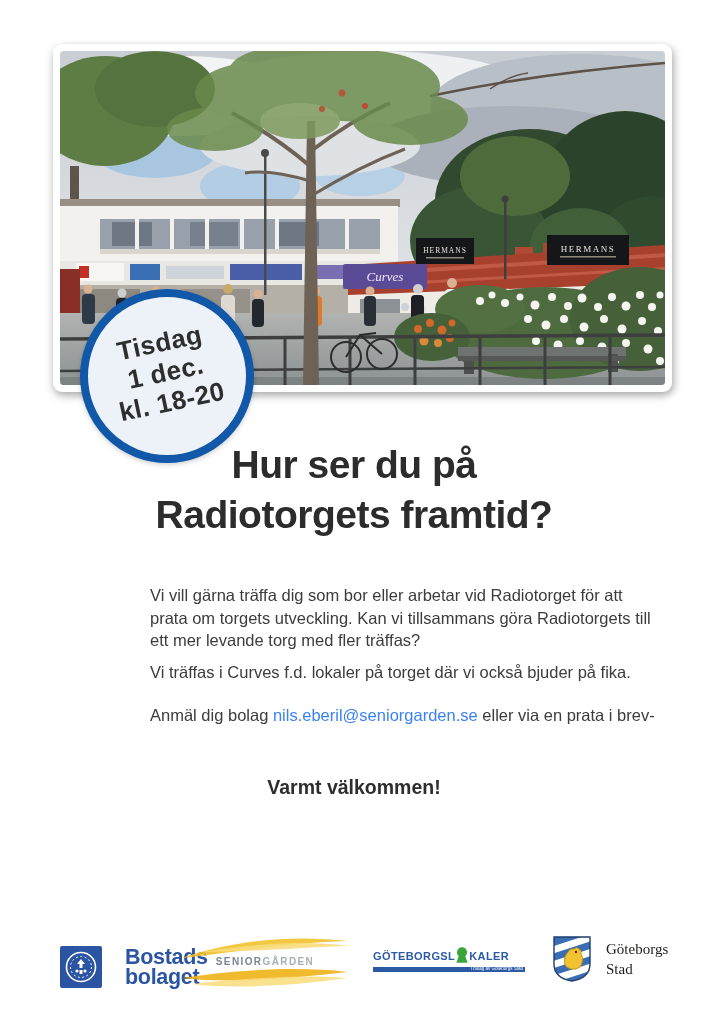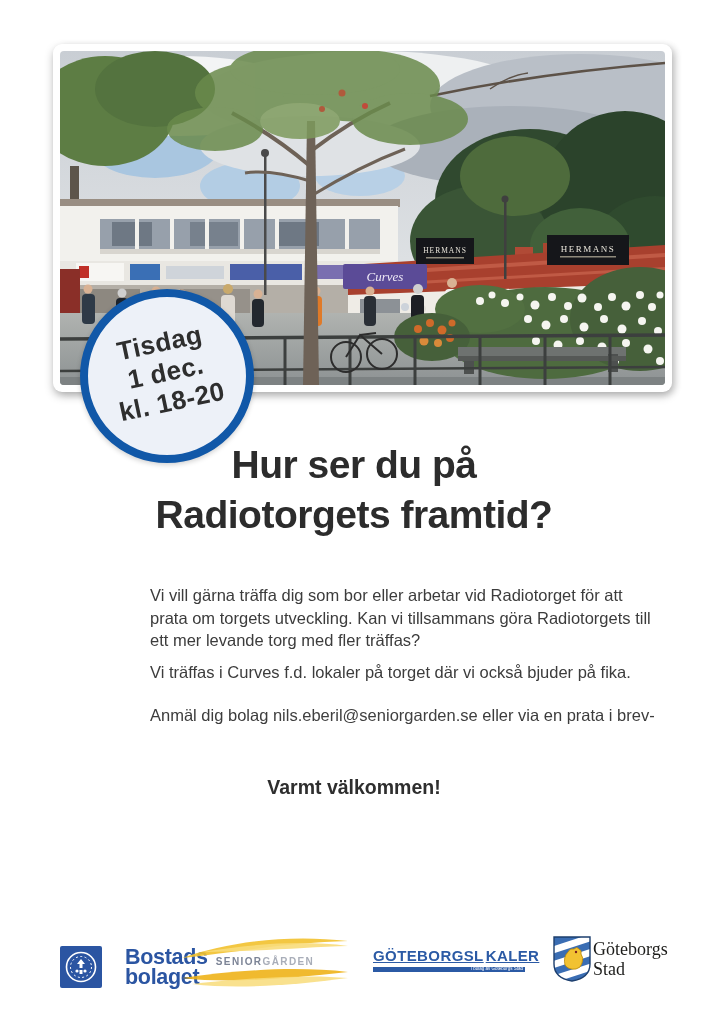--- a/index.html
+++ b/index.html
@@ -34,50 +34,50 @@
     color:#2c2c2c;letter-spacing:-.5px;
   }
   
   .para{
     position:absolute;left:110px;width:545px;
     font-size:16.5px;line-height:22.5px;color:#3c3c3c;margin-left:40px;
   }
   .para.p1{top:584px;}
   .para.p2{top:661px;}
   .para.p3{top:704px;}
-  .email-link{color:#404040;text-decoration:none;}
+  .email-link{color:#3b82f6;text-decoration:none;}
   .closing{
     position:absolute;left:-8px;top:776px;width:724px;
     text-align:center;font-size:19.5px;font-weight:bold;color:#2e2e2e;
   }
   
   .footer{position:absolute;left:0;top:920px;width:724px;height:90px;}
   .logo-bostads{position:absolute;left:60px;top:26px;display:flex;align-items:center;gap:16px;}
   .bostads-text{margin-left:7px;font-size:21.5px;font-weight:bold;color:#2b55a2;line-height:20px;letter-spacing:-.3px;}
   .logo-senior{position:absolute;left:182px;top:12px;width:166px;height:60px;}
   .senior-text{
     position:absolute;left:0;top:24px;width:166px;text-align:center;
     font-size:10px;font-weight:600;letter-spacing:1.4px;
   }
   .senior-text .pt1{color:#7c8496;}
   .senior-text .pt2{color:#a9aeb9;}
   .logo-lokaler{position:absolute;left:373px;top:27px;width:155px;}
   .lokaler-word{
-    font-size:15px;font-weight:bold;color:#2b5aa5;letter-spacing:.4px;
-    display:flex;align-items:center;white-space:nowrap;text-decoration:underline;
+    font-size:11px;font-weight:bold;color:#2b5aa5;letter-spacing:.4px;
+    display:flex;align-items:center;white-space:nowrap;
   }
   .lokaler-word svg{margin:0 1px 1px 1px;}
   .lokaler-bar{position:relative;margin-top:3px;width:152px;height:4.5px;background:#2b5aa5;}
   .lokaler-tagline{
     position:absolute;right:2px;top:0;font-size:4.5px;line-height:4.5px;color:#ffffff;
   }
   .logo-stad{position:absolute;left:552px;top:15px;display:flex;align-items:center;}
   .stad-text{
-    margin-left:1px;font-family:"Liberation Serif", serif;
-    font-size:18px;color:#1d1d1b;line-height:20px;
+    margin-left:14px;font-family:"Liberation Serif", serif;
+    font-size:15px;color:#1d1d1b;line-height:20px;
   }
 </style>
 </head>
 <body>
 
 <div class="poster">
 
   <div class="photo-frame">
     <svg width="605" height="334" viewBox="0 0 605 334">
       <defs>

